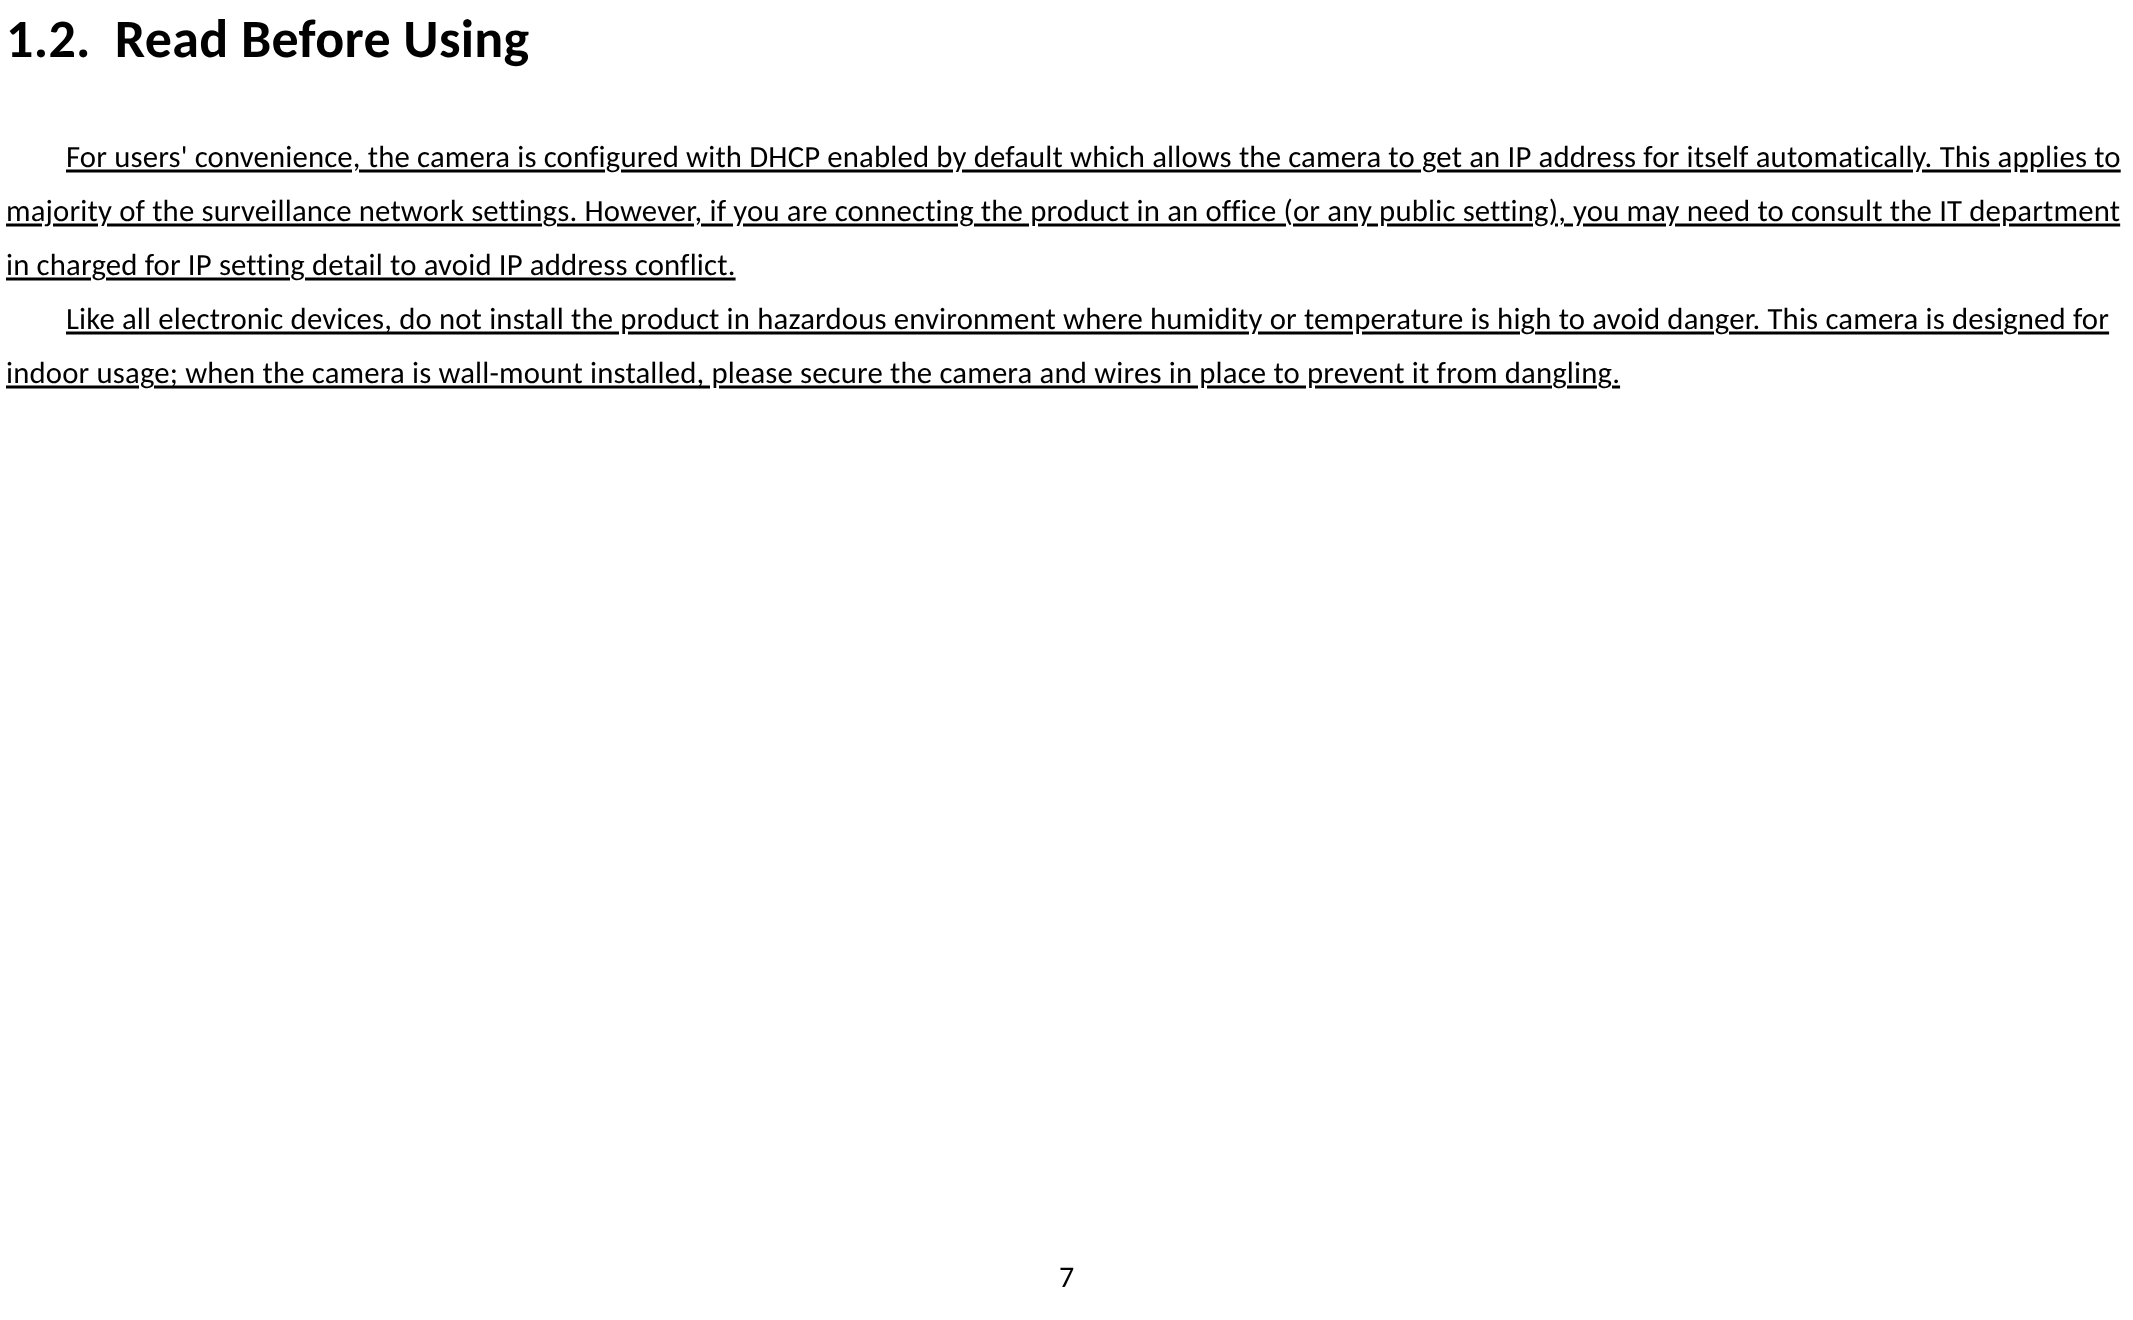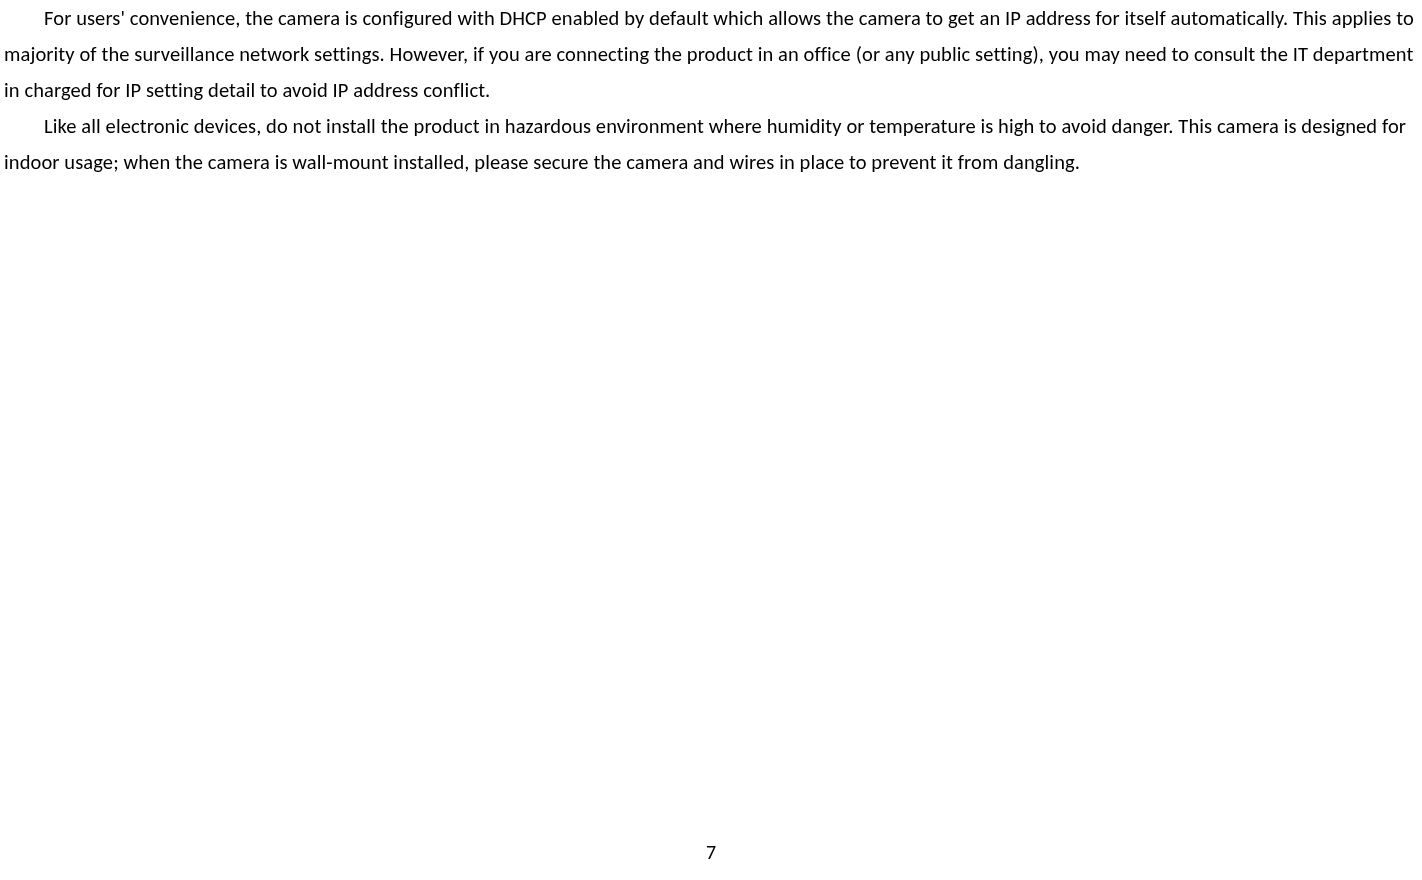--- a/index.html
+++ b/index.html
@@ -34,34 +34,38 @@
       font-size: 20.5px;
       line-height: 1.76;
       text-align: left;
       letter-spacing: 0.1px;
     }
     .body-text p {
       margin: 0;
     }
     .indent {
       text-indent: 40px;
+      text-decoration: underline;
     }
     .page-number {
       position: absolute;
       bottom: 16px;
       left: 0;
       right: 0;
       text-align: center;
       font-size: 20px;
     }
   </style>
 </head>
 <body>
 
 <div class="page-content">
+  <h2 class="section-heading">
+    <span class="section-number">1.2.</span><span>Read Before Using</span>
+  </h2>
 
   <div class="body-text">
     <p class="indent">For users' convenience, the camera is configured with DHCP enabled by default which allows the camera to get an IP address for itself automatically. This applies to majority of the surveillance network settings. However, if you are connecting the product in an office (or any public setting), you may need to consult the IT department in charged for IP setting detail to avoid IP address conflict.</p>
     <p class="indent">Like all electronic devices, do not install the product in hazardous environment where humidity or temperature is high to avoid danger. This camera is designed for indoor usage; when the camera is wall-mount installed, please secure the camera and wires in place to prevent it from dangling.</p>
   </div>
 </div>
 
 <div class="page-number">7</div>
 
 </body></html>

